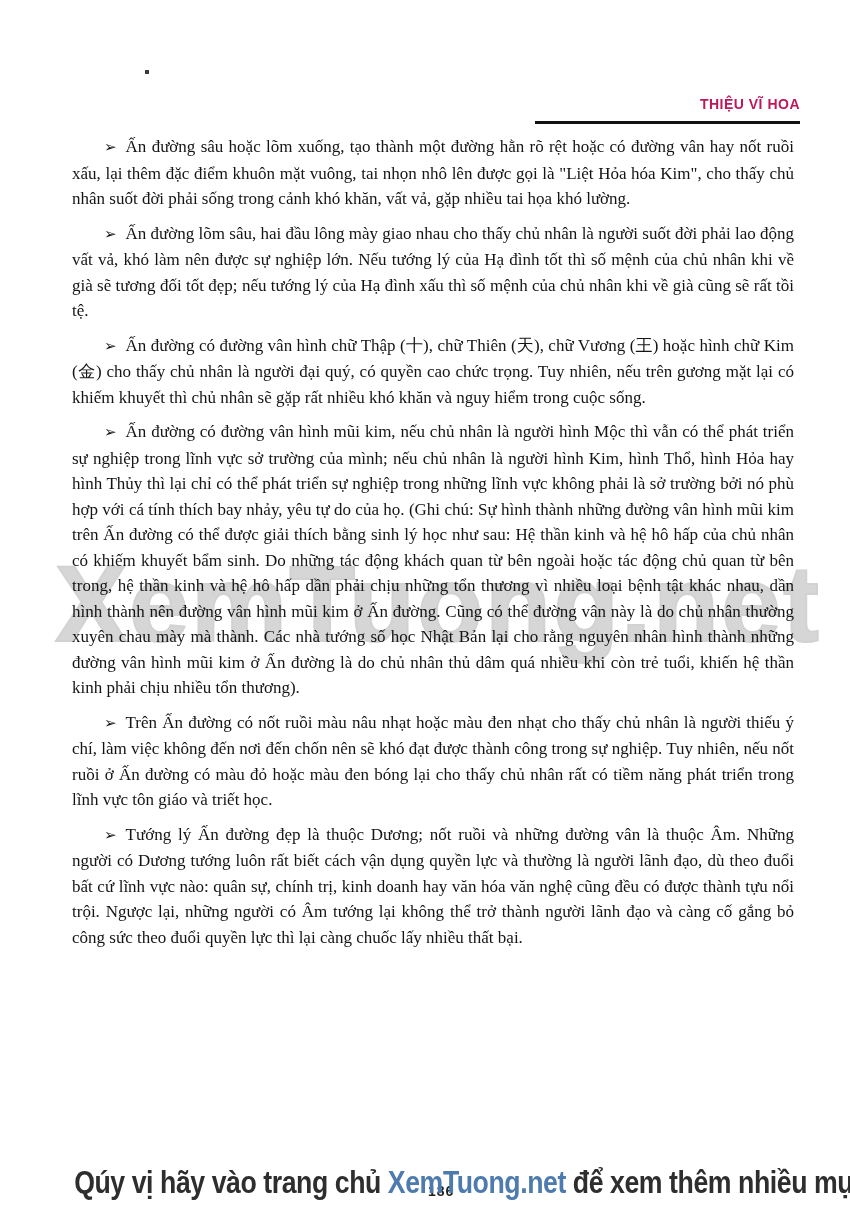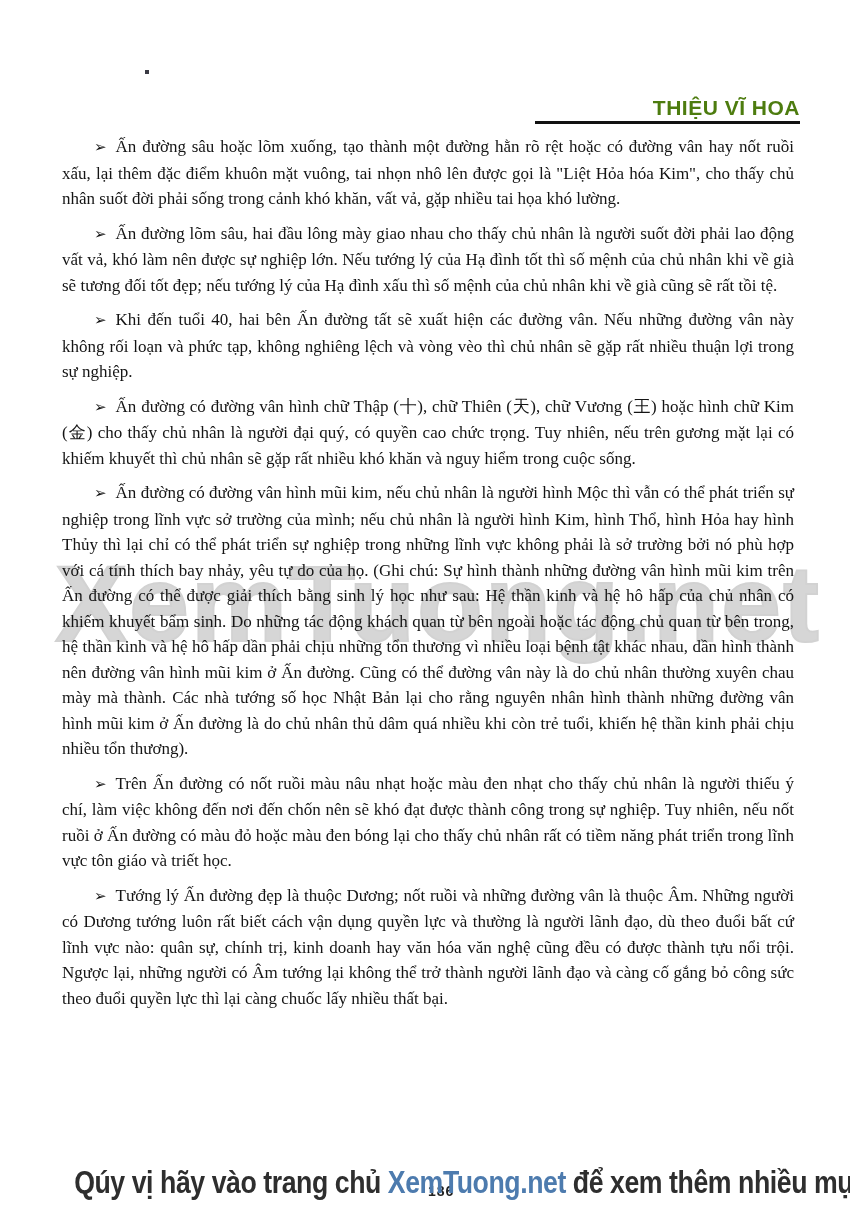--- a/index.html
+++ b/index.html
@@ -15,23 +15,23 @@
     overflow: hidden;
     font-family: "Liberation Serif", "DejaVu Serif", serif;
   }
   
   .running-head {
     position: absolute;
     top: 96px;
     right: 50px;
     font-family: "Liberation Sans", "DejaVu Sans", sans-serif;
     font-weight: bold;
-    font-size: 21px;
+    font-size: 14px;
     letter-spacing: 0.5px;
-    color: #4d7c0f;
+    color: #be185d;
     z-index: 3;
   }
   .running-head-rule {
     position: absolute;
     top: 121px;
     left: 535px;
     right: 50px;
     height: 3px;
     background: #111111;
     z-index: 3;
@@ -60,21 +60,21 @@
     color: rgba(0, 0, 0, 0.035);
     -webkit-text-stroke: 2px #d2d2d2;
     text-shadow: 0 0 1px #dedede;
     white-space: nowrap;
     user-select: none;
   }
   
   .body-text {
     position: absolute;
     top: 134px;
-    left: 62px;
+    left: 72px;
     right: 56px;
     z-index: 2;
     color: #141414;
   }
   .para {
     margin: 0 0 9px 0;
     font-size: 17px;
     line-height: 25.5px;
     text-align: justify;
     text-indent: 32px;
@@ -128,21 +128,20 @@
 
   <div class="running-head">THIỆU VĨ HOA</div>
   <div class="running-head-rule"></div>
   <div class="speck"></div>
 
   <div class="watermark">XemTuong.net</div>
 
   <div class="body-text">
     <p class="para"><span class="marker">➢</span><span>Ấn đường sâu hoặc lõm xuống, tạo thành một đường hằn rõ rệt hoặc có đường vân hay nốt ruồi xấu, lại thêm đặc điểm khuôn mặt vuông, tai nhọn nhô lên được gọi là "Liệt Hỏa hóa Kim", cho thấy chủ nhân suốt đời phải sống trong cảnh khó khăn, vất vả, gặp nhiều tai họa khó lường.</span></p>
     <p class="para"><span class="marker">➢</span><span>Ấn đường lõm sâu, hai đầu lông mày giao nhau cho thấy chủ nhân là người suốt đời phải lao động vất vả, khó làm nên được sự nghiệp lớn. Nếu tướng lý của Hạ đình tốt thì số mệnh của chủ nhân khi về già sẽ tương đối tốt đẹp; nếu tướng lý của Hạ đình xấu thì số mệnh của chủ nhân khi về già cũng sẽ rất tồi tệ.</span></p>
-    <p class="para"><span class="marker">➢</span><span>Khi đến tuổi 40, hai bên Ấn đường tất sẽ xuất hiện các đường vân. Nếu những đường vân này không rối loạn và phức tạp, không nghiêng lệch và vòng vèo thì chủ nhân sẽ gặp rất nhiều thuận lợi trong sự nghiệp.</span></p>
     <p class="para"><span class="marker">➢</span><span>Ấn đường có đường vân hình chữ Thập (十), chữ Thiên (天), chữ Vương (王) hoặc hình chữ Kim (金) cho thấy chủ nhân là người đại quý, có quyền cao chức trọng. Tuy nhiên, nếu trên gương mặt lại có khiếm khuyết thì chủ nhân sẽ gặp rất nhiều khó khăn và nguy hiểm trong cuộc sống.</span></p>
     <p class="para"><span class="marker">➢</span><span>Ấn đường có đường vân hình mũi kim, nếu chủ nhân là người hình Mộc thì vẫn có thể phát triển sự nghiệp trong lĩnh vực sở trường của mình; nếu chủ nhân là người hình Kim, hình Thổ, hình Hỏa hay hình Thủy thì lại chỉ có thể phát triển sự nghiệp trong những lĩnh vực không phải là sở trường bởi nó phù hợp với cá tính thích bay nhảy, yêu tự do của họ. (Ghi chú: Sự hình thành những đường vân hình mũi kim trên Ấn đường có thể được giải thích bằng sinh lý học như sau: Hệ thần kinh và hệ hô hấp của chủ nhân có khiếm khuyết bẩm sinh. Do những tác động khách quan từ bên ngoài hoặc tác động chủ quan từ bên trong, hệ thần kinh và hệ hô hấp dần phải chịu những tổn thương vì nhiều loại bệnh tật khác nhau, dần hình thành nên đường vân hình mũi kim ở Ấn đường. Cũng có thể đường vân này là do chủ nhân thường xuyên chau mày mà thành. Các nhà tướng số học Nhật Bản lại cho rằng nguyên nhân hình thành những đường vân hình mũi kim ở Ấn đường là do chủ nhân thủ dâm quá nhiều khi còn trẻ tuổi, khiến hệ thần kinh phải chịu nhiều tổn thương).</span></p>
     <p class="para"><span class="marker">➢</span><span>Trên Ấn đường có nốt ruồi màu nâu nhạt hoặc màu đen nhạt cho thấy chủ nhân là người thiếu ý chí, làm việc không đến nơi đến chốn nên sẽ khó đạt được thành công trong sự nghiệp. Tuy nhiên, nếu nốt ruồi ở Ấn đường có màu đỏ hoặc màu đen bóng lại cho thấy chủ nhân rất có tiềm năng phát triển trong lĩnh vực tôn giáo và triết học.</span></p>
     <p class="para"><span class="marker">➢</span><span>Tướng lý Ấn đường đẹp là thuộc Dương; nốt ruồi và những đường vân là thuộc Âm. Những người có Dương tướng luôn rất biết cách vận dụng quyền lực và thường là người lãnh đạo, dù theo đuổi bất cứ lĩnh vực nào: quân sự, chính trị, kinh doanh hay văn hóa văn nghệ cũng đều có được thành tựu nổi trội. Ngược lại, những người có Âm tướng lại không thể trở thành người lãnh đạo và càng cố gắng bỏ công sức theo đuổi quyền lực thì lại càng chuốc lấy nhiều thất bại.</span></p>
   </div>
 
   <div class="page-number">186</div>
 
   <div class="footer">
     <span class="footer-inner"><span>Qúy vị hãy vào trang chủ </span><span class="footer-brand">XemTuong.net</span><span> để xem thêm nhiều mục hay khác</span></span>

